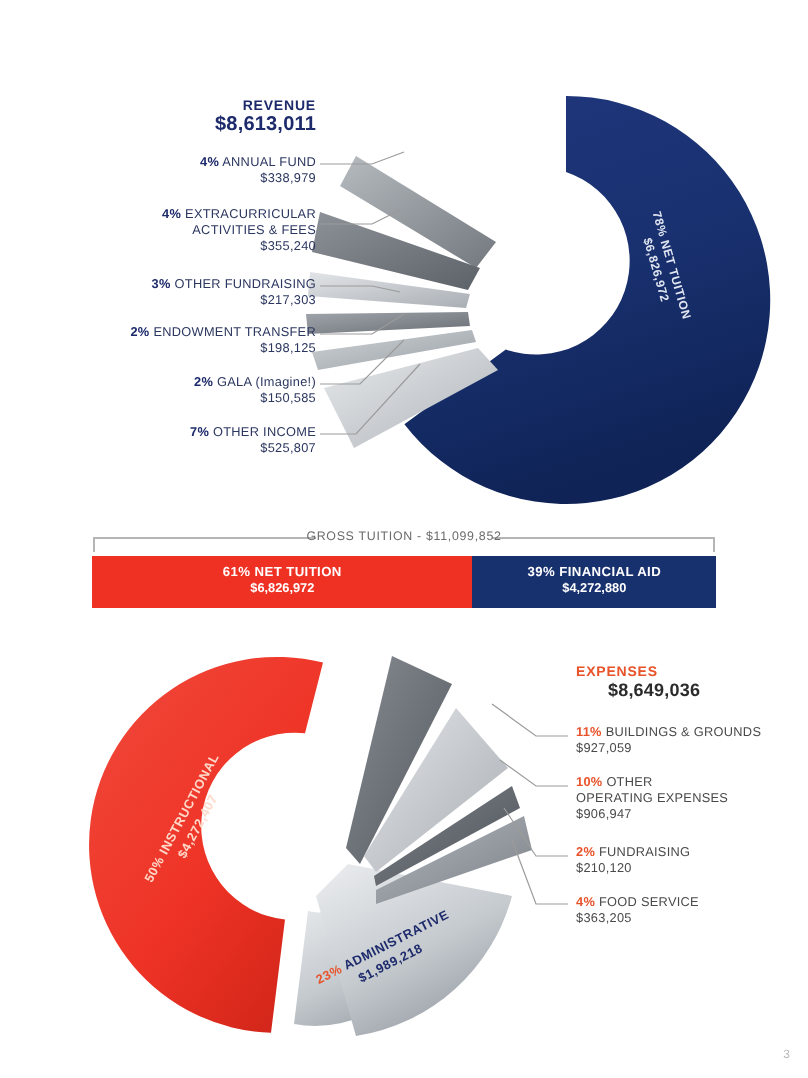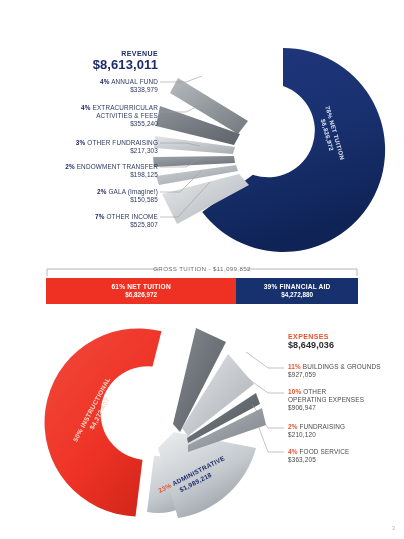--- a/index.html
+++ b/index.html
@@ -25,28 +25,28 @@
   
   .lbl{position:absolute;white-space:nowrap;line-height:1.22;}
   .lbl .pct{font-weight:700;}
   .lbl .amt{display:block;}
 
   
   .rev-lbl{text-align:right;color:#2c3760;font-size:6.4px;letter-spacing:.15px;}
   .rev-lbl .pct{color:#1d2a6b;}
   .rev-head{position:absolute;text-align:right;color:#1d2a6b;white-space:nowrap;}
   .rev-head .h1{font-size:7px;font-weight:700;letter-spacing:.4px;}
-  .rev-head .h2{font-size:13px;font-weight:700;letter-spacing:.1px;}
+  .rev-head .h2{font-size:10px;font-weight:700;letter-spacing:.1px;}
 
   
   .exp-lbl{text-align:left;color:#4a4a4a;font-size:6.4px;letter-spacing:.15px;}
   .exp-lbl .pct{color:#e8532a;font-weight:700;}
   .exp-head{position:absolute;text-align:left;white-space:nowrap;}
   .exp-head .h1{font-size:7px;font-weight:700;letter-spacing:.4px;color:#e8532a;}
-  .exp-head .h2{font-size:9px;font-weight:700;letter-spacing:.1px;color:#2b2b2b;}
+  .exp-head .h2{font-size:9px;font-weight:700;letter-spacing:.1px;color:#2b2b2b;margin-left:16px;}
 
   
   .leaders{position:absolute;left:0;top:0;width:404px;height:539px;pointer-events:none;}
 
   
   .donut{position:absolute;}
 
   
   .bar-wrap{position:absolute;left:46px;top:278px;width:312px;height:26px;display:flex;}
   .bar-seg{height:26px;display:flex;flex-direction:column;align-items:center;justify-content:center;

